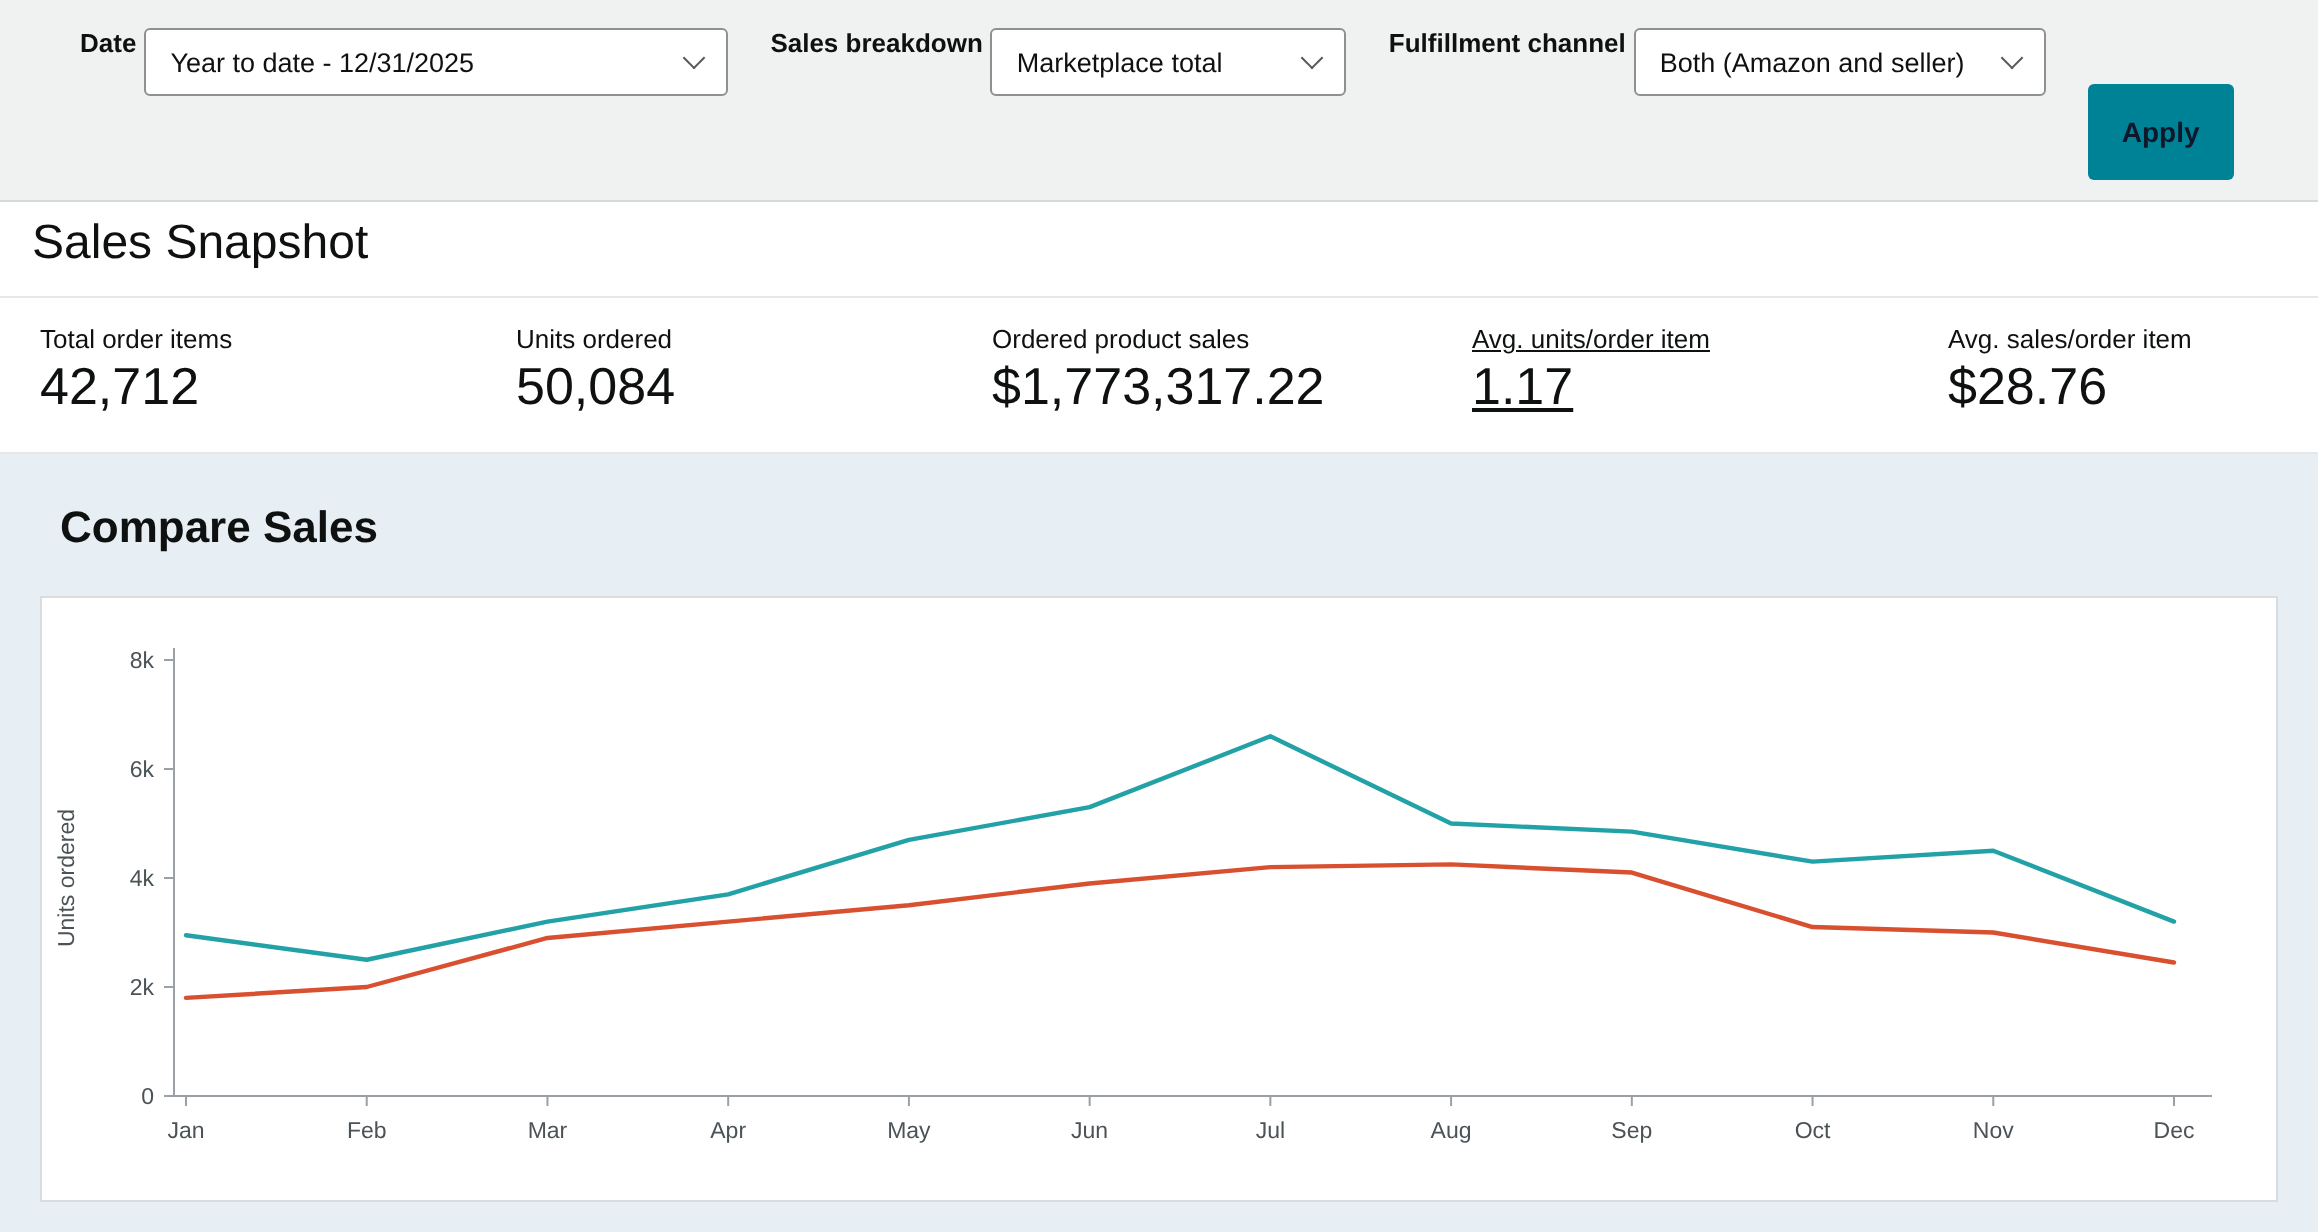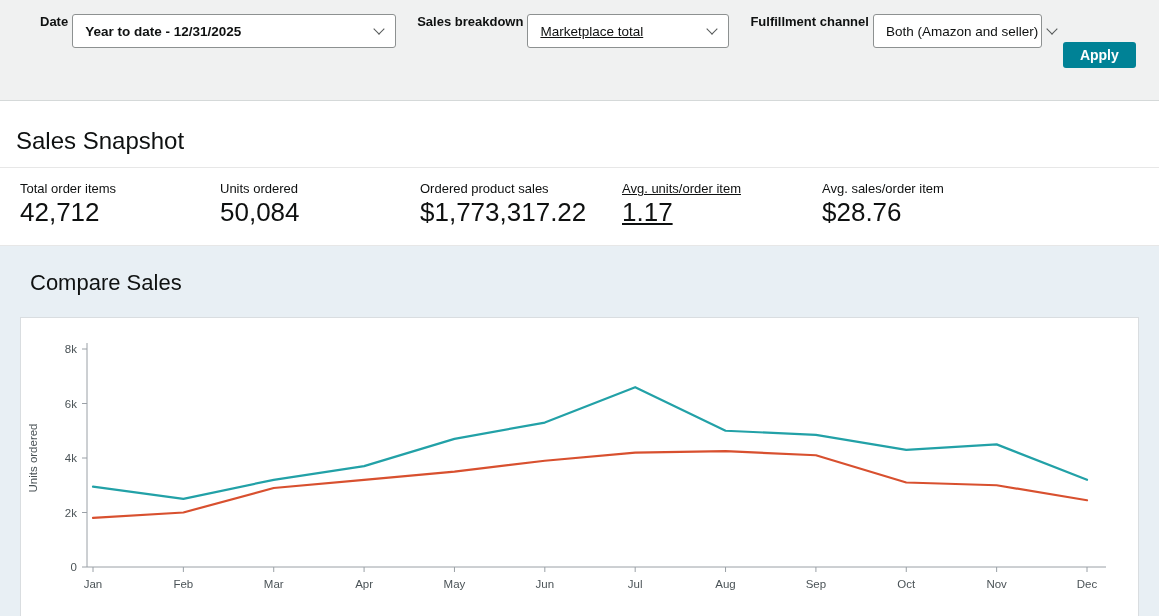--- a/index.html
+++ b/index.html
@@ -15,58 +15,58 @@
     height:101px; background:#f0f1f1; border-bottom:1px solid #d5d9d9;
     padding:14px 0 0 40px; display:flex; gap:21px; align-items:flex-start;
   }
   .filter-group { display:flex; flex-direction:row; gap:4px; }
   .filter-label { font-size:13px; font-weight:bold; }
   .select-box {
     height:34px; background:#fff; border:1px solid #8d9191; border-radius:3px;
     display:flex; align-items:center; justify-content:space-between;
     padding:0 12px; font-size:13.5px; cursor:pointer; white-space:nowrap;
   }
-  .sel-date { width:324px;font-weight:bold; }
-  .sel-breakdown { width:202px;text-decoration:underline; }
-  .sel-channel { width:169px; }
+  .sel-date { width:292px; }
+  .sel-breakdown { width:178px; }
+  .sel-channel { width:206px; }
   .chev {
     width:8px; height:8px; flex:0 0 auto; margin-left:10px; margin-top:-5px;
     border-right:1.6px solid #565959; border-bottom:1.6px solid #565959;
     transform:rotate(45deg);
   }
   .apply-btn {
-    margin-top:28px; height:26px; padding:0 17px;
-    color:#ffffff; border:none; border-radius:3px;
+    margin-top:28px; height:48px; padding:0 17px;
+    color:#0f172a; border:none; border-radius:3px;
     font-family:"Liberation Sans", sans-serif;
     font-size:14px; font-weight:bold; cursor:pointer;
   }
 
   
   .snapshot-header {
     background:#fff; border-bottom:1px solid #e7e7e7;
-    padding:26px 16px 12px; display:flex; align-items:flex-end; gap:18px;
+    padding:7px 16px 12px; display:flex; align-items:flex-end; gap:18px;
   }
   .snapshot-title { font-size:24px; font-weight:400; margin:0; }
   .snapshot-taken { font-size:13.5px; }
 
   
   .metrics-row {
     background:#fff; border-bottom:1px solid #e7e7e7;
-    display:flex; padding:13px 20px 17px;
+    display:flex; padding:13px 20px 17px;gap:38px;
   }
   .metric-label { font-size:13px; margin-bottom:2px; }
   .metric-value { font-size:26px; line-height:1.15; }
   .m1 { width:200px; } .m2 { width:200px; } .m3 { width:202px; }
   .m4 { width:200px;text-decoration:underline; } .m5 { flex:1; }
 
   
   .compare-section {
     background:#e8eff4; height:390px; padding:16px 20px 0;
   }
-  .compare-title { font-size:22px; font-weight:400; margin:8px 0 16px 10px; }
+  .compare-title { font-size:22px; font-weight:700; margin:8px 0 16px 10px; }
   .chart-panel {
     margin-top:21px; background:#fff; border:1px solid #d9dde0; height:303px;
   }
   .tick {
     font-size:11.5px; fill:#4b5357;
     font-family:"Liberation Sans", sans-serif;
   }
 </style>
 </head>
 <body>

